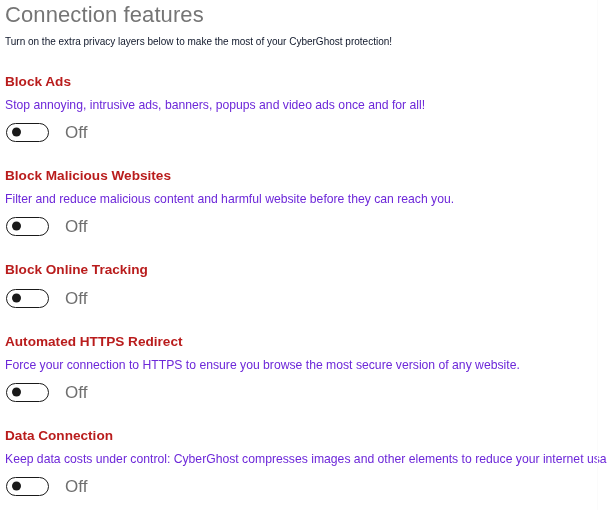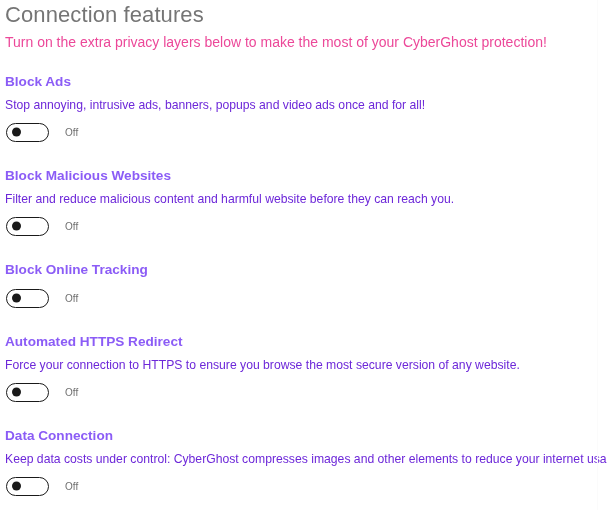--- a/index.html
+++ b/index.html
@@ -31,40 +31,40 @@
     font-weight: 400;
     color: #757575;
     letter-spacing: 0.1px;
     line-height: 26px;
     margin: 2px 0 0 0;
     padding: 0;
     white-space: nowrap;
   }
 
   .page-subtitle {
-    font-size: 14px;
+    font-size: 10px;
     font-weight: 400;
-    color: #ec4899;
+    color: #0f172a;
     line-height: 16px;
     margin: 6px 0 0 0;
     white-space: nowrap;
   }
 
   .features-list {
     margin-top: 23px;
   }
 
   .feature {
     margin-bottom: 25px;
   }
 
   .feature-title {
     font-size: 13.6px;
     font-weight: bold;
-    color: #8b5cf6;
+    color: #b91c1c;
     line-height: 18px;
     margin: 0;
     white-space: nowrap;
   }
 
   .feature-desc {
     font-size: 12.2px;
     font-weight: 400;
     color: #6d28d9;
     line-height: 16px;
@@ -98,21 +98,21 @@
     top: 50%;
     left: 5px;
     transform: translateY(-50%);
     width: 9px;
     height: 9px;
     border-radius: 50%;
     background: #1a1a1a;
   }
 
   .toggle-label {
-    font-size: 10px;
+    font-size: 17px;
     color: #6f6f6f;
     margin-left: 16px;
     line-height: 19px;
   }
 
   .edge-line {
     position: absolute;
     right: 9px;
     top: 0;
     width: 1px;

